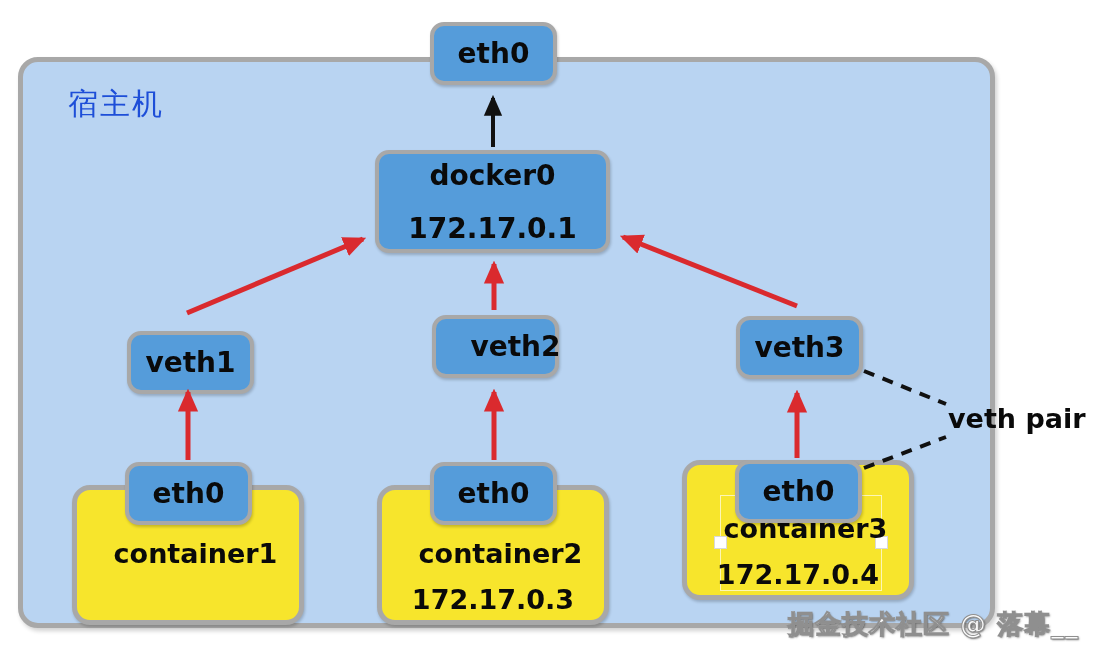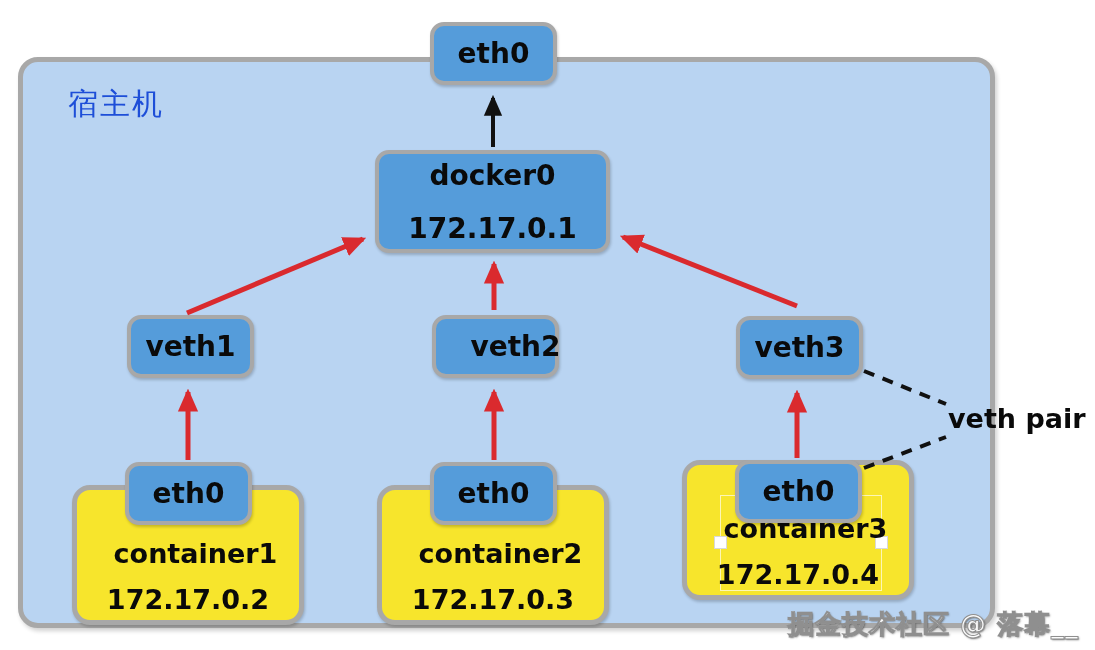--- a/index.html
+++ b/index.html
@@ -86,33 +86,32 @@
 
   <div class="blue-node small-node" style="left:430px;top:22px;">
     <span>eth0</span>
   </div>
 
   <div class="blue-node docker0-node">
     <span class="line">docker0</span>
     <span class="line">172.17.0.1</span>
   </div>
 
-  <div class="blue-node small-node" style="left:127px;top:315px;text-align:right;">
+  <div class="blue-node small-node" style="left:127px;top:331px;text-align:right;">
     <span>veth1</span>
   </div>
   <div class="blue-node small-node" style="left:432px;top:315px;padding-left:40px;">
     <span>veth2</span>
   </div>
   <div class="blue-node small-node" style="left:736px;top:316px;">
     <span>veth3</span>
   </div>
 
   <div class="yellow-node" style="left:72px;top:485px;">
     <div class="c-name">container1</div>
-    <div class="c-ip">172.17.0.2</div>
   </div>
   <div class="yellow-node" style="left:377px;top:485px;">
     <div class="c-name">container2</div>
     <div class="c-ip">172.17.0.3</div>
   </div>
   <div class="yellow-node" style="left:682px;top:460px;">
     <div class="selection-rect">
       <div class="selection-handle handle-left"></div>
       <div class="selection-handle handle-right"></div>
     </div>

